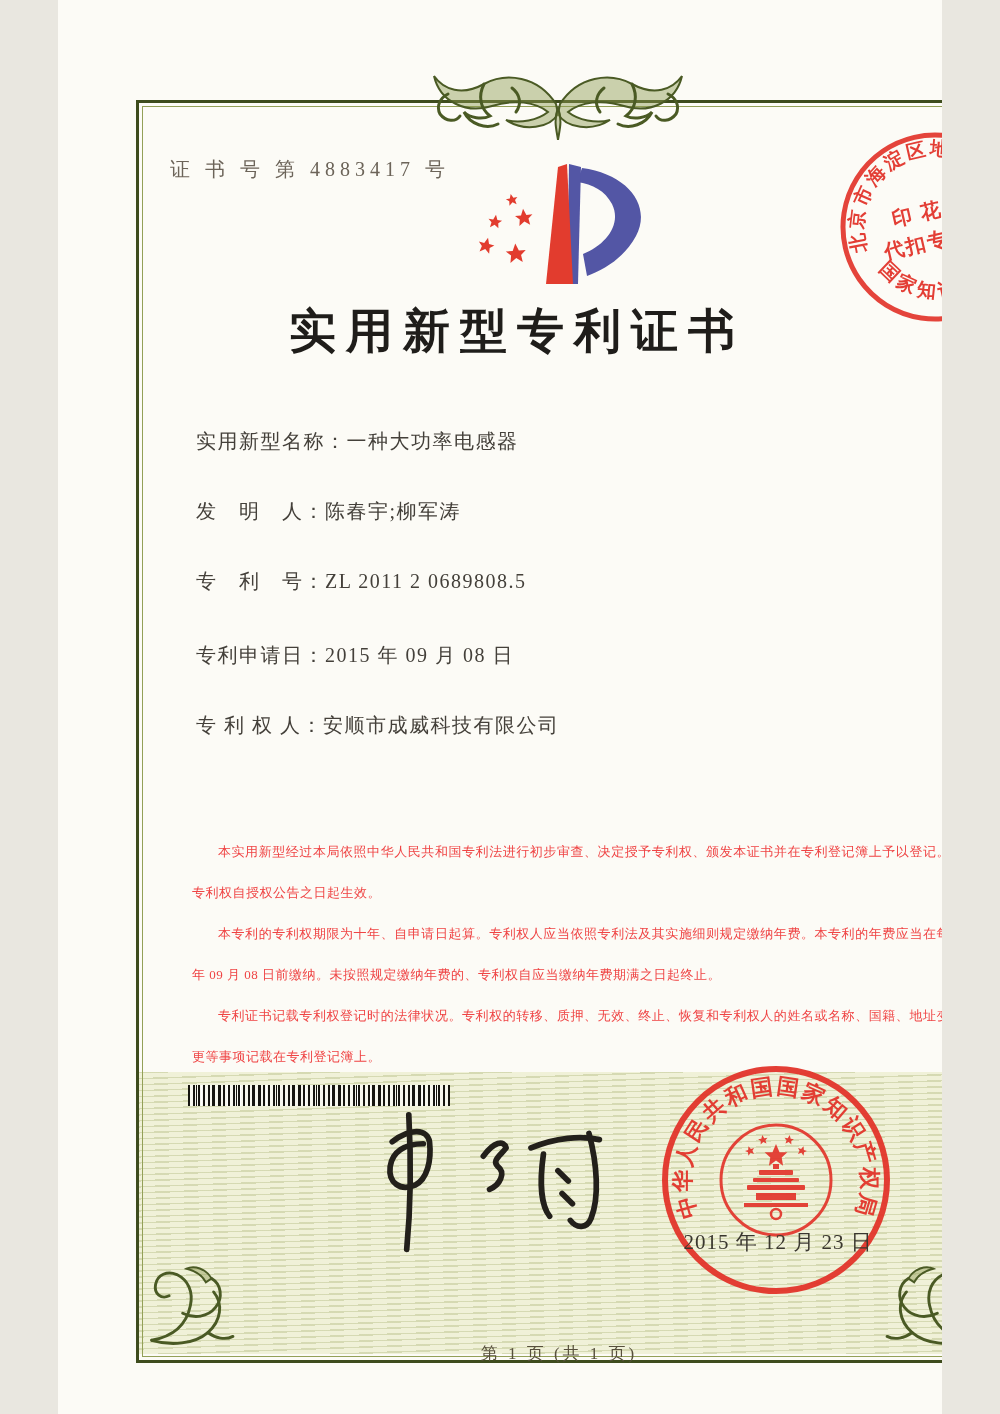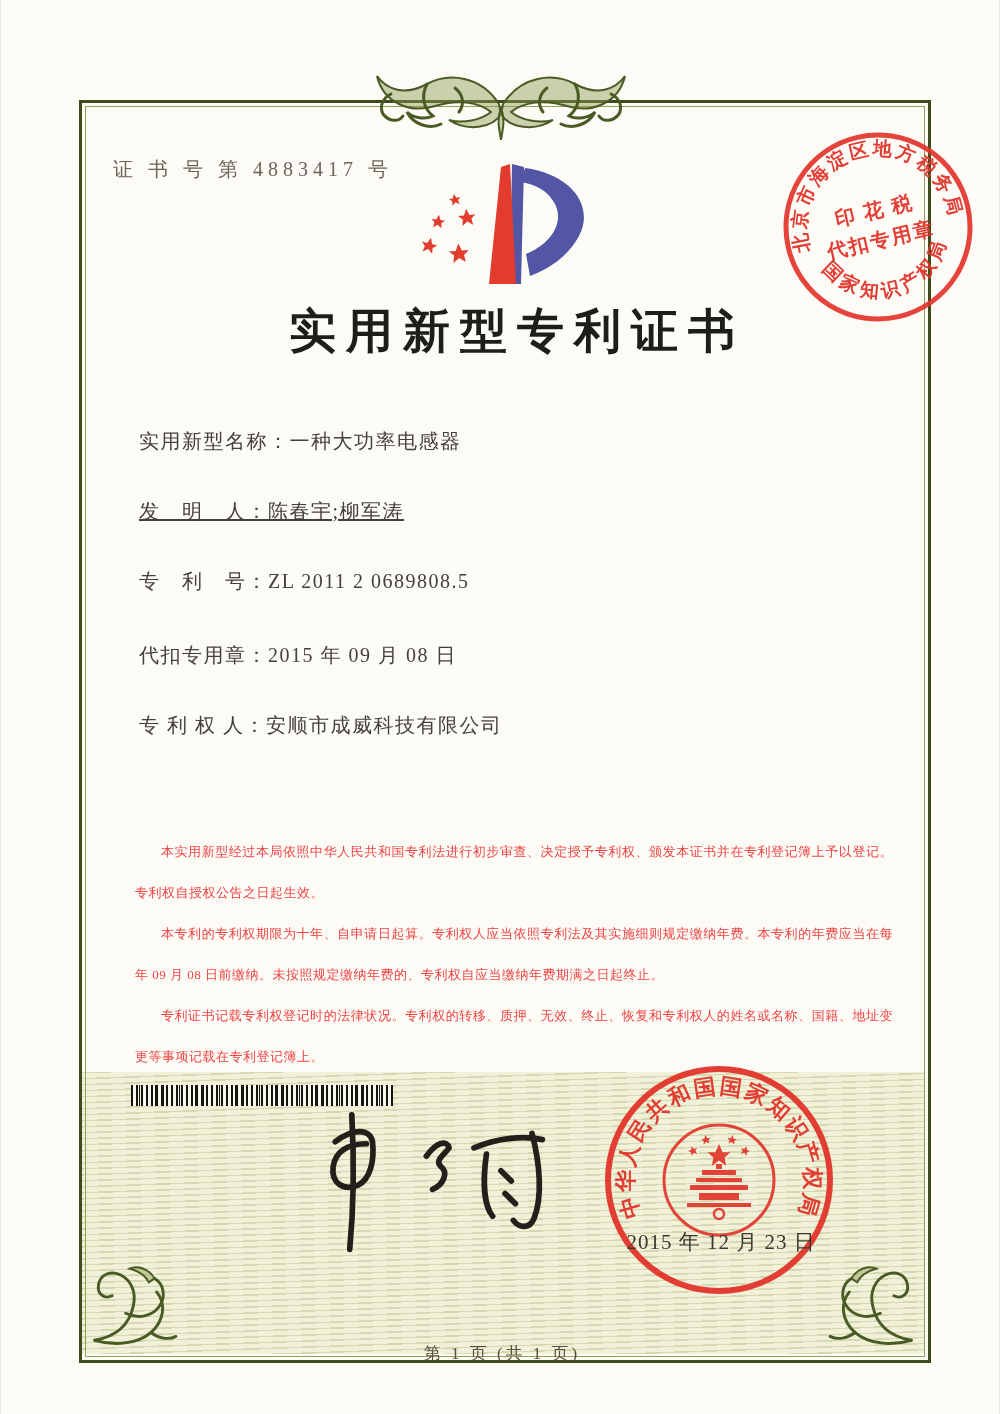--- a/index.html
+++ b/index.html
@@ -1,17 +1,17 @@
 <!DOCTYPE html>
 <html><head>
 <meta charset="utf-8">
 <style>
   html,body{margin:0;padding:0;background:#e9e7e0;}
   .page{
-    position:relative;width:998px;height:1414px;margin:0 auto;
+    position:relative;width:884px;height:1414px;margin:0 auto;
     background:#fcfbf6;overflow:hidden;
     font-family:"Liberation Serif","DejaVu Serif",serif;color:#2e2b26;
   }
   
   .band{
     position:absolute;left:81px;top:1072px;width:842px;height:282px;z-index:1;
     background-color:#f0f1d8;
     background-image:repeating-linear-gradient(178deg, rgba(152,163,92,.30) 0 1.5px, rgba(255,255,255,0) 1.5px 6px);
   }
   .frame-outer{
@@ -34,21 +34,21 @@
     font-size:20px;letter-spacing:5px;color:#6c6459;
   }
   .logo{position:absolute;left:408px;top:158px;width:190px;height:142px;z-index:4;}
   .title{
     position:absolute;left:12px;top:300px;width:100%;z-index:4;text-align:center;
     font-size:47px;font-weight:700;letter-spacing:10px;padding-left:10px;box-sizing:border-box;
     color:#1f1d1a;
   }
   
   .field{position:absolute;left:138px;z-index:4;font-size:20px;letter-spacing:1.5px;color:#44403a;white-space:nowrap;}
-  .f0{top:428px;} .f1{top:498px;text-decoration:underline;} .f2{top:568px;} .f3{top:642px;} .f4{top:712px;} .f5{top:782px;}
+  .f0{top:428px;} .f1{top:498px;} .f2{top:568px;} .f3{top:642px;} .f4{top:712px;} .f5{top:782px;}
   
   .body-text{
     position:absolute;left:134px;top:831px;width:758px;z-index:4;
     font-size:13px;line-height:41px;text-align:justify;color:#ef4444;letter-spacing:.5px;
   }
   .body-text p{margin:0;text-indent:2em;}
   
   .barcode{
     position:absolute;left:130px;top:1085px;width:262px;height:21px;z-index:4;
     background-image:
@@ -133,21 +133,21 @@
       <use href="#star" transform="translate(20,88) scale(0.84) rotate(14)"></use>
       <use href="#star" transform="translate(50,96) scale(1.05) rotate(-4)"></use>
     </g>
   </svg>
 
   <div class="title">实用新型专利证书</div>
 
   <div class="field f0"><span>实用新型名称：</span><span>一种大功率电感器</span></div>
   <div class="field f1"><span>发　明　人：</span><span>陈春宇;柳军涛</span></div>
   <div class="field f2"><span>专　利　号：</span><span>ZL 2011 2 0689808.5</span></div>
-  <div class="field f3"><span>代扣专用章：</span><span>2015 年 09 月 08 日</span></div>
+  <div class="field f3"><span>专利申请日：</span><span>2015 年 09 月 08 日</span></div>
   <div class="field f4"><span>专 利 权 人：</span><span>安顺市成威科技有限公司</span></div>
 
   <div class="body-text">
     <p>本实用新型经过本局依照中华人民共和国专利法进行初步审查、决定授予专利权、颁发本证书并在专利登记簿上予以登记。专利权自授权公告之日起生效。</p>
     <p>本专利的专利权期限为十年、自申请日起算。专利权人应当依照专利法及其实施细则规定缴纳年费。本专利的年费应当在每年 09 月 08 日前缴纳。未按照规定缴纳年费的、专利权自应当缴纳年费期满之日起终止。</p>
     <p>专利证书记载专利权登记时的法律状况。专利权的转移、质押、无效、终止、恢复和专利权人的姓名或名称、国籍、地址变更等事项记载在专利登记簿上。</p>
   </div>
 
   <div class="barcode"></div>
 

